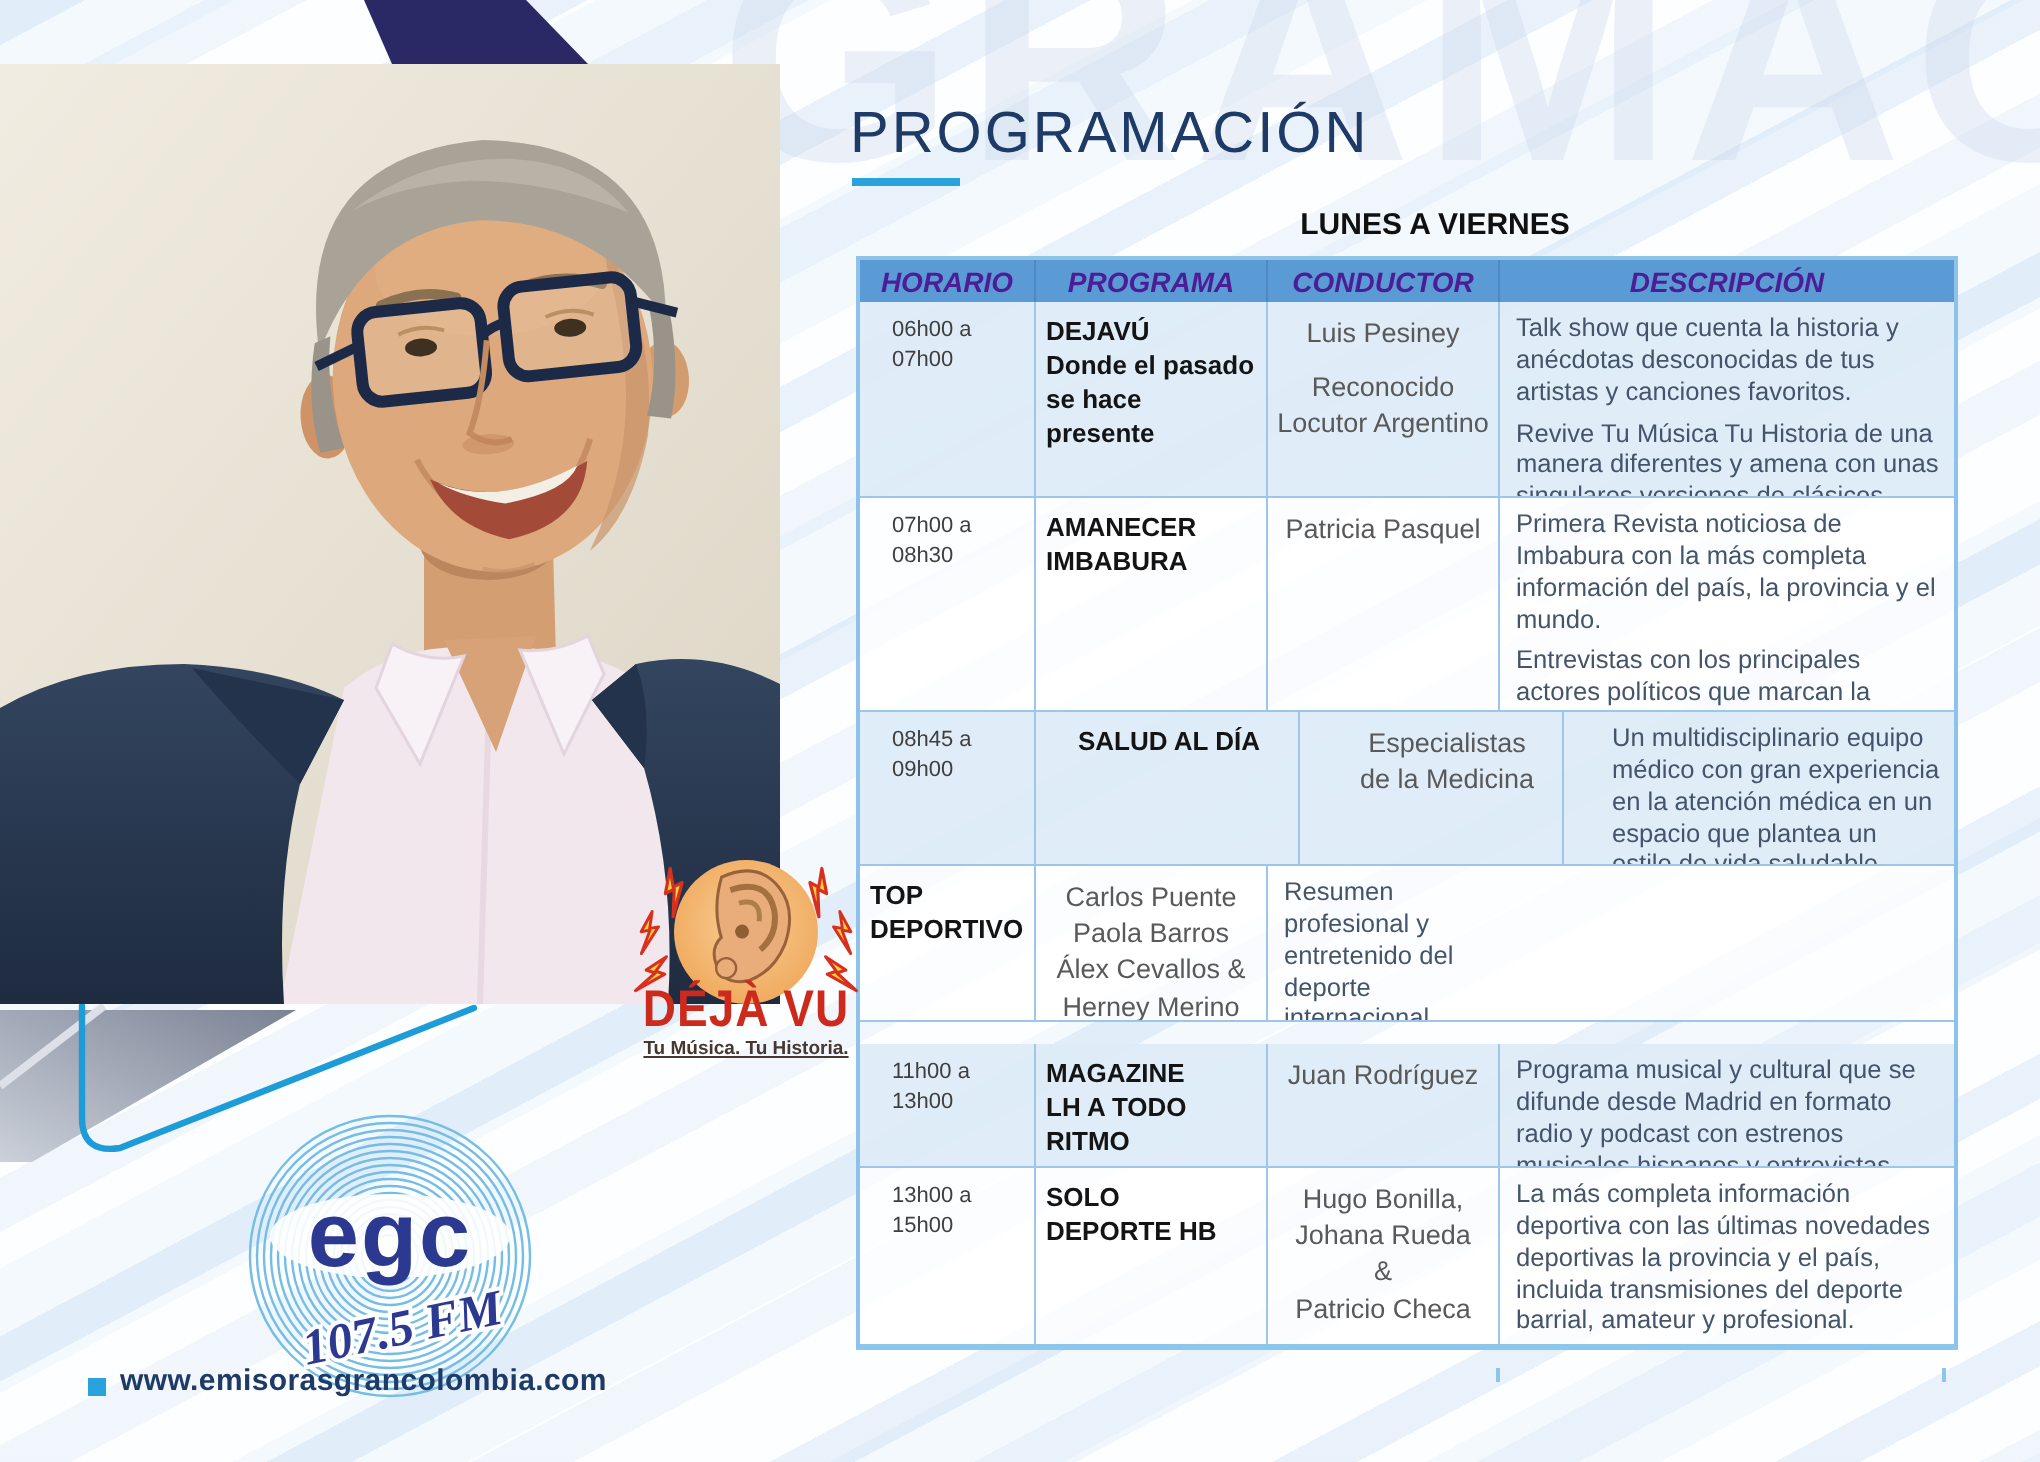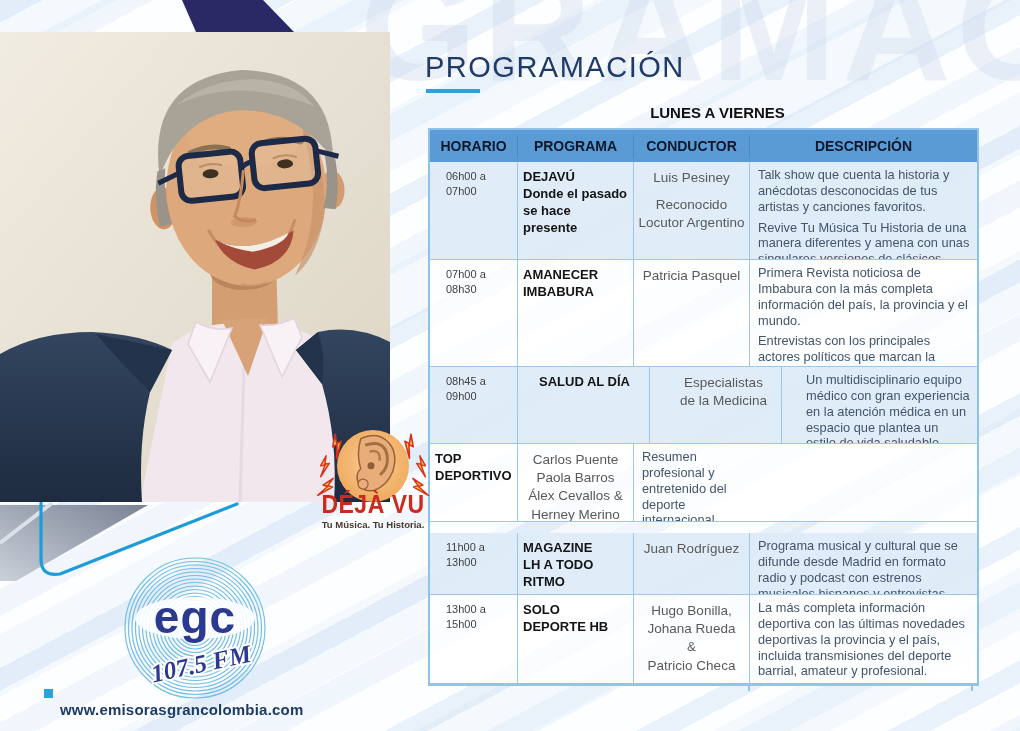--- a/index.html
+++ b/index.html
@@ -20,22 +20,22 @@
   #photo{left:0;top:32px;width:390px;height:470px;z-index:2;}
   
   #under-photo{left:0;top:495px;width:260px;height:100px;z-index:1;}
   
   #page-title{left:425px;top:51px;font-size:29px;font-weight:400;letter-spacing:1.5px;color:#1E3A66;z-index:3;}
   #title-underline{left:426px;top:89px;width:54px;height:4px;background:#2AA3DC;z-index:3;}
   #schedule-title{left:444px;top:104px;width:547px;text-align:center;font-size:15px;font-weight:bold;color:#101010;z-index:3;}
   
   #schedule-table{left:428px;top:128px;width:551px;box-sizing:border-box;
     border:2px solid #8FC2E8;border-bottom:3px solid #8CC6EA;z-index:3;}
-  .thead{display:grid;grid-template-columns:88px 116px 116px 1fr;height:32px;background:#5B9BD5;
-    align-items:center;text-align:center;font-weight:bold;font-size:14px;color:#0f172a;}
+  .thead{display:grid;grid-template-columns:88px 116px 116px 1fr;height:21px;background:#5B9BD5;
+    align-items:center;text-align:center;font-weight:bold;font-size:14px;color:#4c1d95;font-style:italic;}
   .thead .hcell{border-right:1px solid rgba(30,70,120,.22);line-height:23px;}
   .thead .hcell:last-child{border-right:none;}
   .trow{display:grid;grid-template-columns:88px 116px 116px 1fr;border-bottom:1px solid #9CC7EA;box-sizing:border-box;}
   .trow:last-child{border-bottom:none;}
   #schedule-rows .trow:nth-child(odd){background:rgba(221,235,247,0.92);}
   #schedule-rows .trow:nth-child(even){background:rgba(255,255,255,0.78);}
   #schedule-rows .trow:nth-child(1){height:98px;}
   #schedule-rows .trow:nth-child(2){height:107px;}
   #schedule-rows .trow:nth-child(3){height:77px;gap:16px;}
   #schedule-rows .trow:nth-child(4){height:78px;}
@@ -47,26 +47,26 @@
   .programa{padding:7px 5px 0;text-align:left;font-weight:bold;font-size:13px;color:#141414;line-height:1.3;}
   .conductor{padding:7px 4px 0;text-align:center;font-size:13.5px;color:#595959;line-height:1.35;}
   .conductor .line:empty{min-height:9px;}
   .descripcion{padding:5px 6px 4px 8px;font-size:12.8px;color:#44546A;line-height:1.24;}
   .descripcion .para{margin-bottom:5px;}
   .tick{width:2px;height:7px;background:#8CC6EA;z-index:3;}
   
   #dejavu-graphic{left:312px;top:424px;width:122px;height:82px;z-index:4;}
   #dejavu-name{left:310px;top:491px;width:126px;text-align:center;font-size:23px;font-weight:bold;
     letter-spacing:.5px;color:#CD2A1E;transform:scaleY(1.12);z-index:4;}
-  #dejavu-tagline{left:310px;top:519px;width:126px;text-align:center;font-size:9.5px;font-weight:bold;color:#46382E;z-index:4;}
+  #dejavu-tagline{left:310px;top:519px;width:126px;text-align:center;font-size:9.5px;font-weight:bold;color:#46382E;z-index:4;text-decoration:underline;}
   
   #egc-logo{left:122px;top:556px;width:150px;height:150px;z-index:2;}
   
   #website-bullet{left:44px;top:689px;width:9px;height:9px;background:#2AA3DC;z-index:3;}
-  #website-text{left:60px;top:682px;font-size:15px;font-weight:bold;color:#1E3A66;letter-spacing:.2px;z-index:3;margin-top:19px;}
+  #website-text{left:60px;top:682px;font-size:15px;font-weight:bold;color:#1E3A66;letter-spacing:.2px;z-index:3;}
 </style>
 </head>
 <body>
 
 <div id="app">
 
   <div id="watermark" class="abs">GRAMACIÓ</div>
 
   <div id="navy-shape" class="abs"></div>
 

